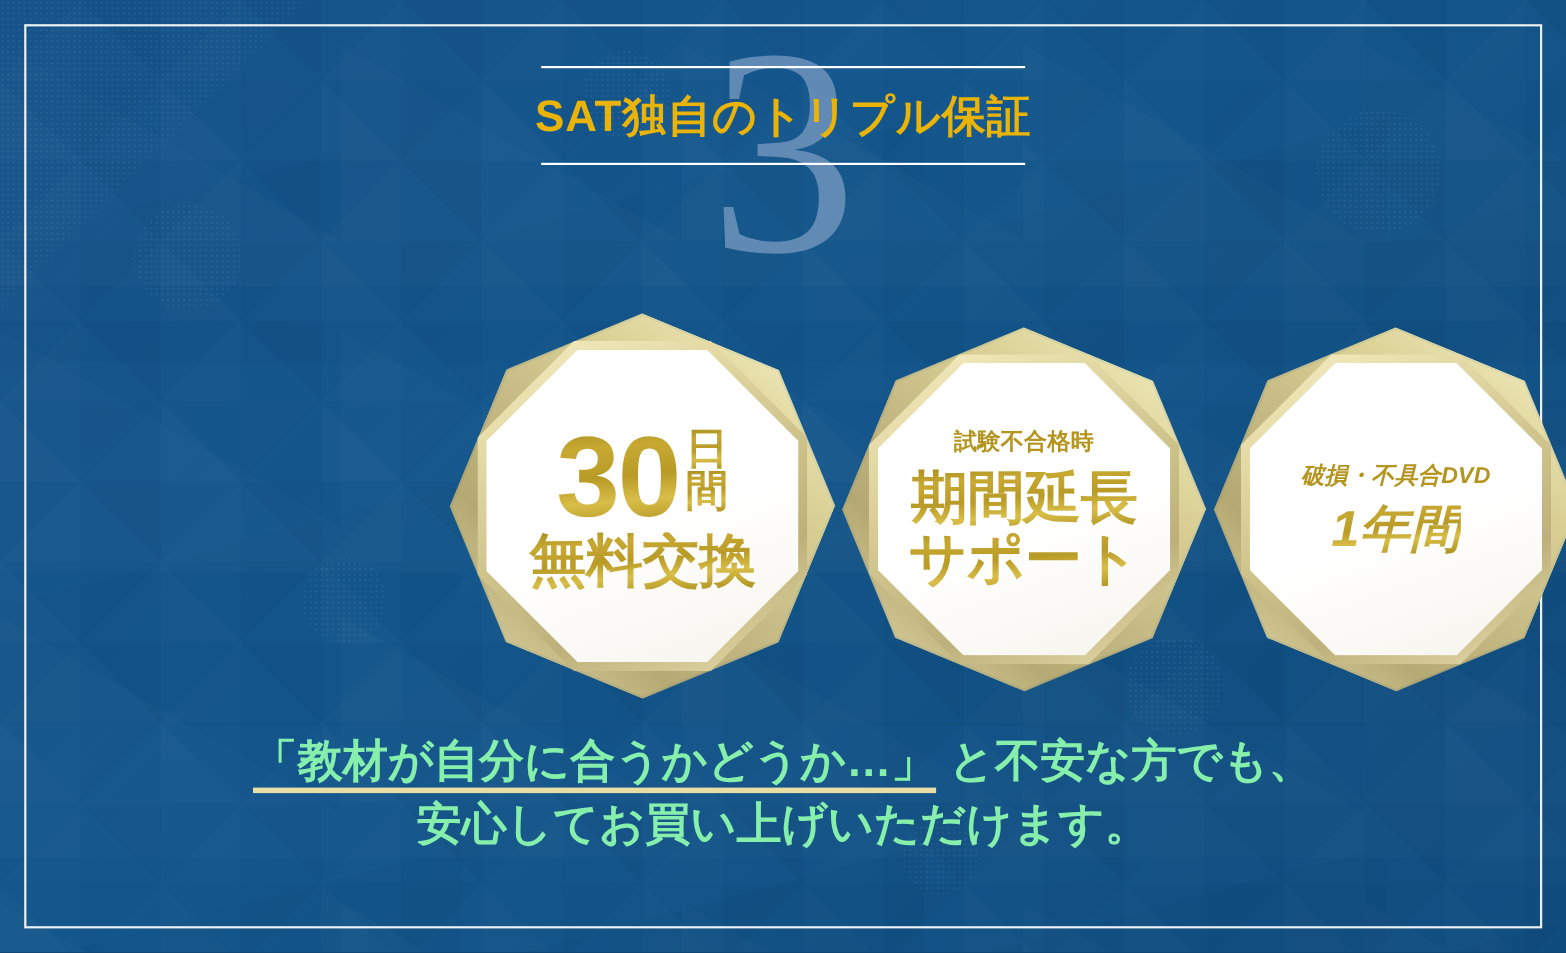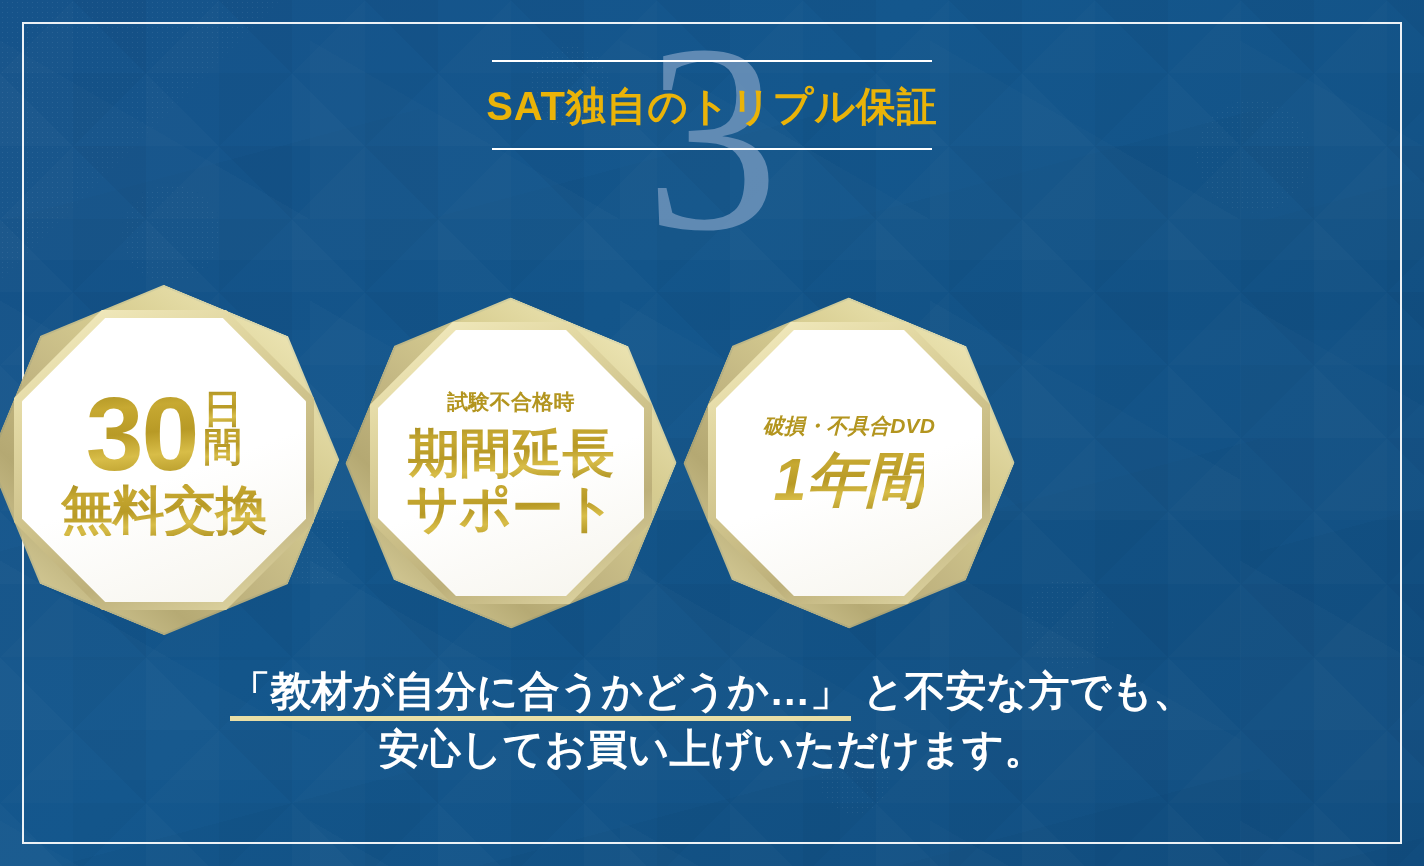--- a/index.html
+++ b/index.html
@@ -115,21 +115,21 @@
     white-space: nowrap;
   }
 
   
   .badges {
     position: absolute;
     left: 0; right: 0;
     top: 296px;
     height: 340px;
     display: flex;
-    justify-content: flex-start;
+    justify-content: flex-end;
     align-items: flex-start;
     gap: 28px;
   }
   .badge {
     position: relative;
     flex: 0 0 auto;
   }
   .badge.b1 { width: 328px; height: 328px; }
   .badge.b2 { width: 310px; height: 310px; margin-top: 12px; }
   .badge.b3 { width: 310px; height: 310px; margin-top: 12px; font-style: italic; }
@@ -252,37 +252,37 @@
     margin-bottom: 14px;
     letter-spacing: .01em;
   }
   .bx-main {
     font-size: 52px;
     font-weight: 800;
     line-height: 1.04;
     letter-spacing: -.01em;
   }
   .b3-line1 {
-    font-size: 59px;
+    font-size: 46px;
     font-weight: 800;
     line-height: 1.04;
   }
   .b3-line2 {
     font-size: 52px;
     font-weight: 800;
     line-height: 1.04;
   }
 
   
   .footer {
     position: absolute;
     left: 0; right: 0;
     top: 662px;
     text-align: center;
-    color: #ffffff;
+    color: #86efac;
   }
   .footer-line {
     font-size: 41px;
     font-weight: 700;
     line-height: 1.42;
     letter-spacing: .0em;
     white-space: nowrap;
   }
   .u-gold {
     border-bottom: 5px solid #e9dfa6;

